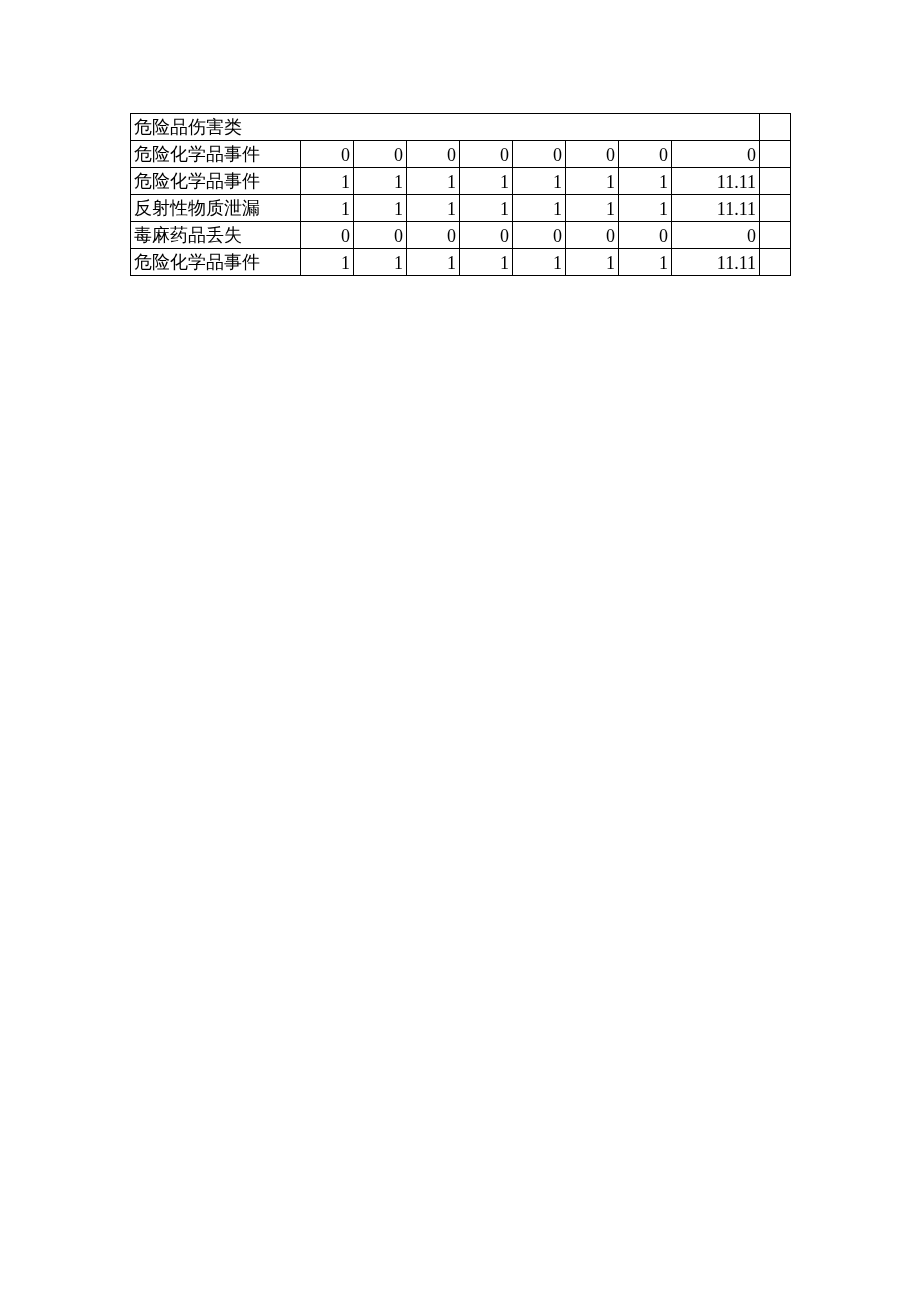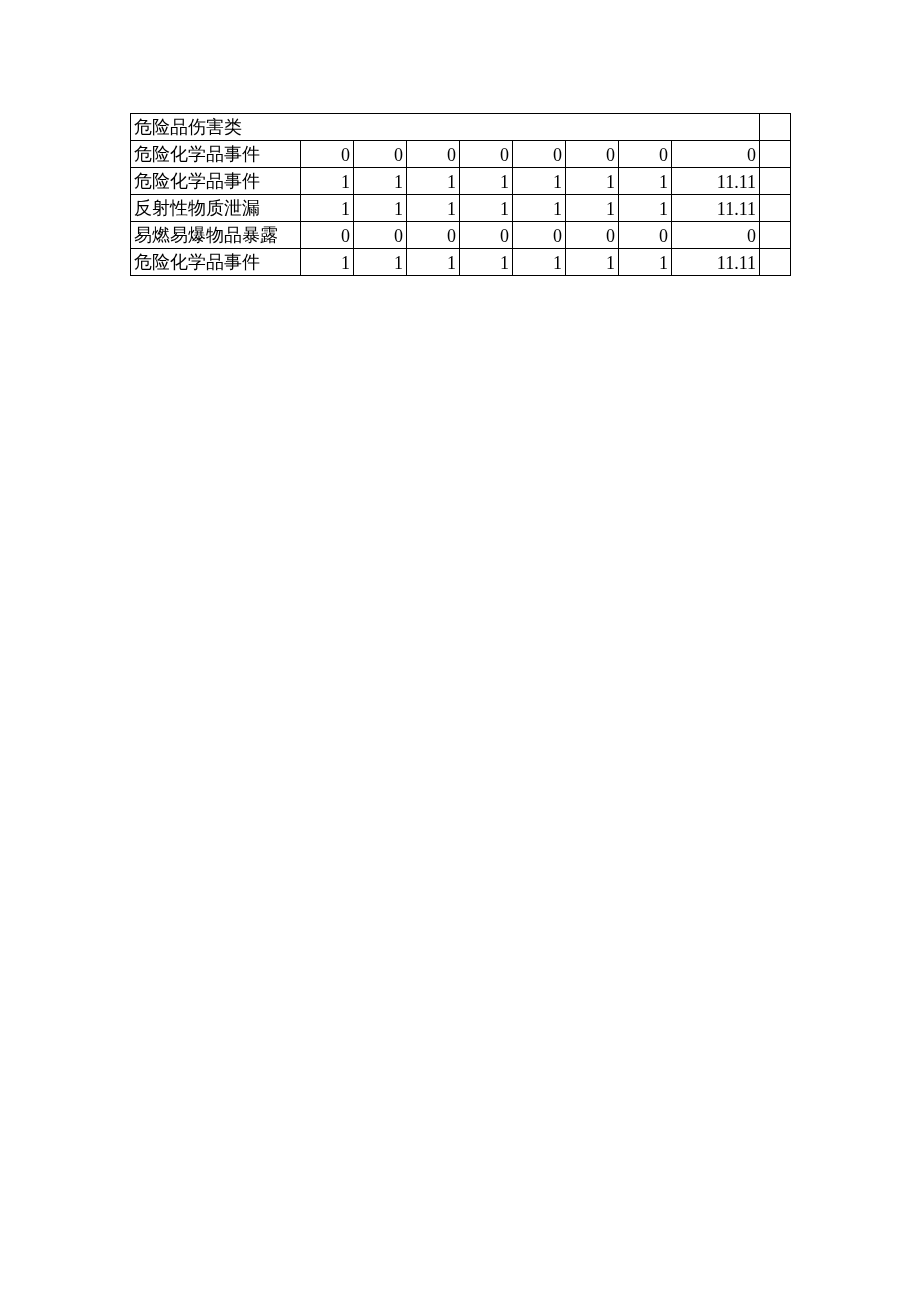--- a/index.html
+++ b/index.html
@@ -95,21 +95,21 @@
         <td class="num">1</td>
         <td class="num">1</td>
         <td class="num">1</td>
         <td class="num">1</td>
         <td class="num">1</td>
         <td class="num">11.11</td>
         <td class="tail"></td>
       </tr>
 
       <tr>
-        <td class="label">易燃易爆物品暴露</td>
+        <td class="label">毒麻药品丢失</td>
         <td class="num">0</td>
         <td class="num">0</td>
         <td class="num">0</td>
         <td class="num">0</td>
         <td class="num">0</td>
         <td class="num">0</td>
         <td class="num">0</td>
         <td class="num">0</td>
         <td class="tail"></td>
       </tr>

